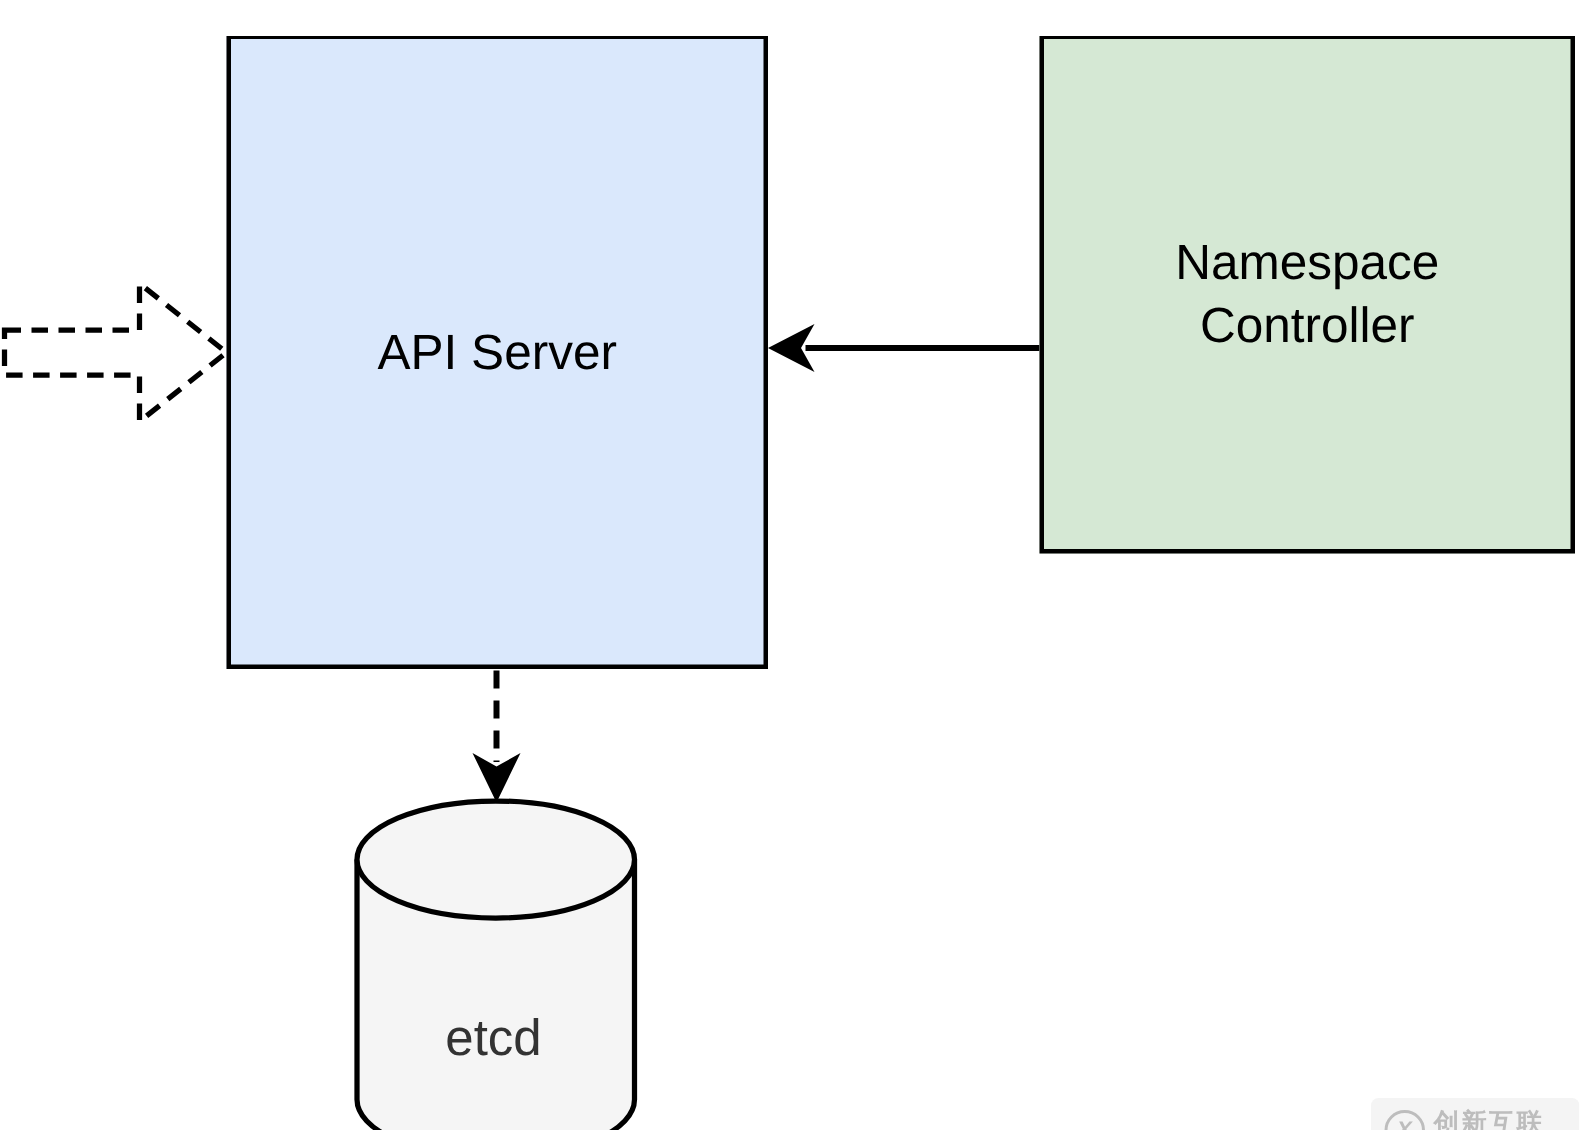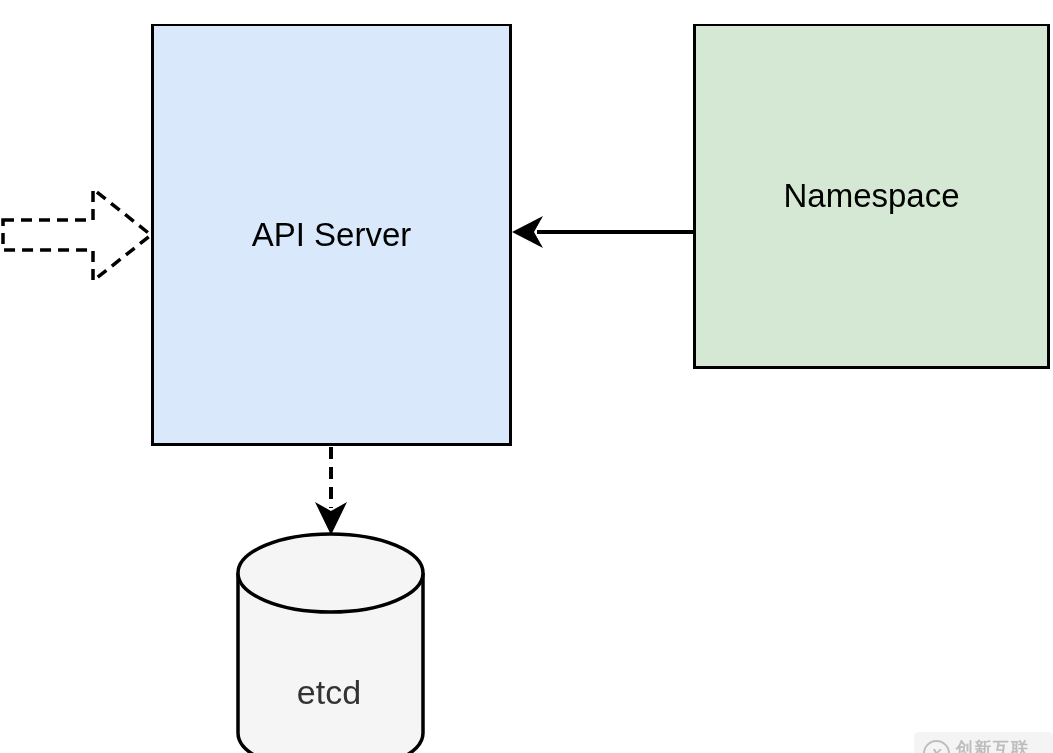--- a/index.html
+++ b/index.html
@@ -76,20 +76,21 @@
       <path class="arrowhead" d="M 331,511 L 315,478 L 331,487 L 347,478 Z"></path>
     </g>
   </svg>
 
   <div class="node node-api">
     <span>API Server</span>
   </div>
 
   <div class="node node-ns">
     <span>Namespace</span>
+    <span>Controller</span>
   </div>
 
   <div class="cyl-wrap">
     <svg width="192" height="246" viewBox="0 0 192 246">
       <path class="cyl-shape" d="M 2,41 L 2,201 A 92.5,39 0 0 0 187,201 L 187,41"></path>
       <ellipse class="cyl-shape" cx="94.5" cy="41" rx="92.5" ry="39"></ellipse>
     </svg>
     <div class="cyl-label">etcd</div>
   </div>
 

